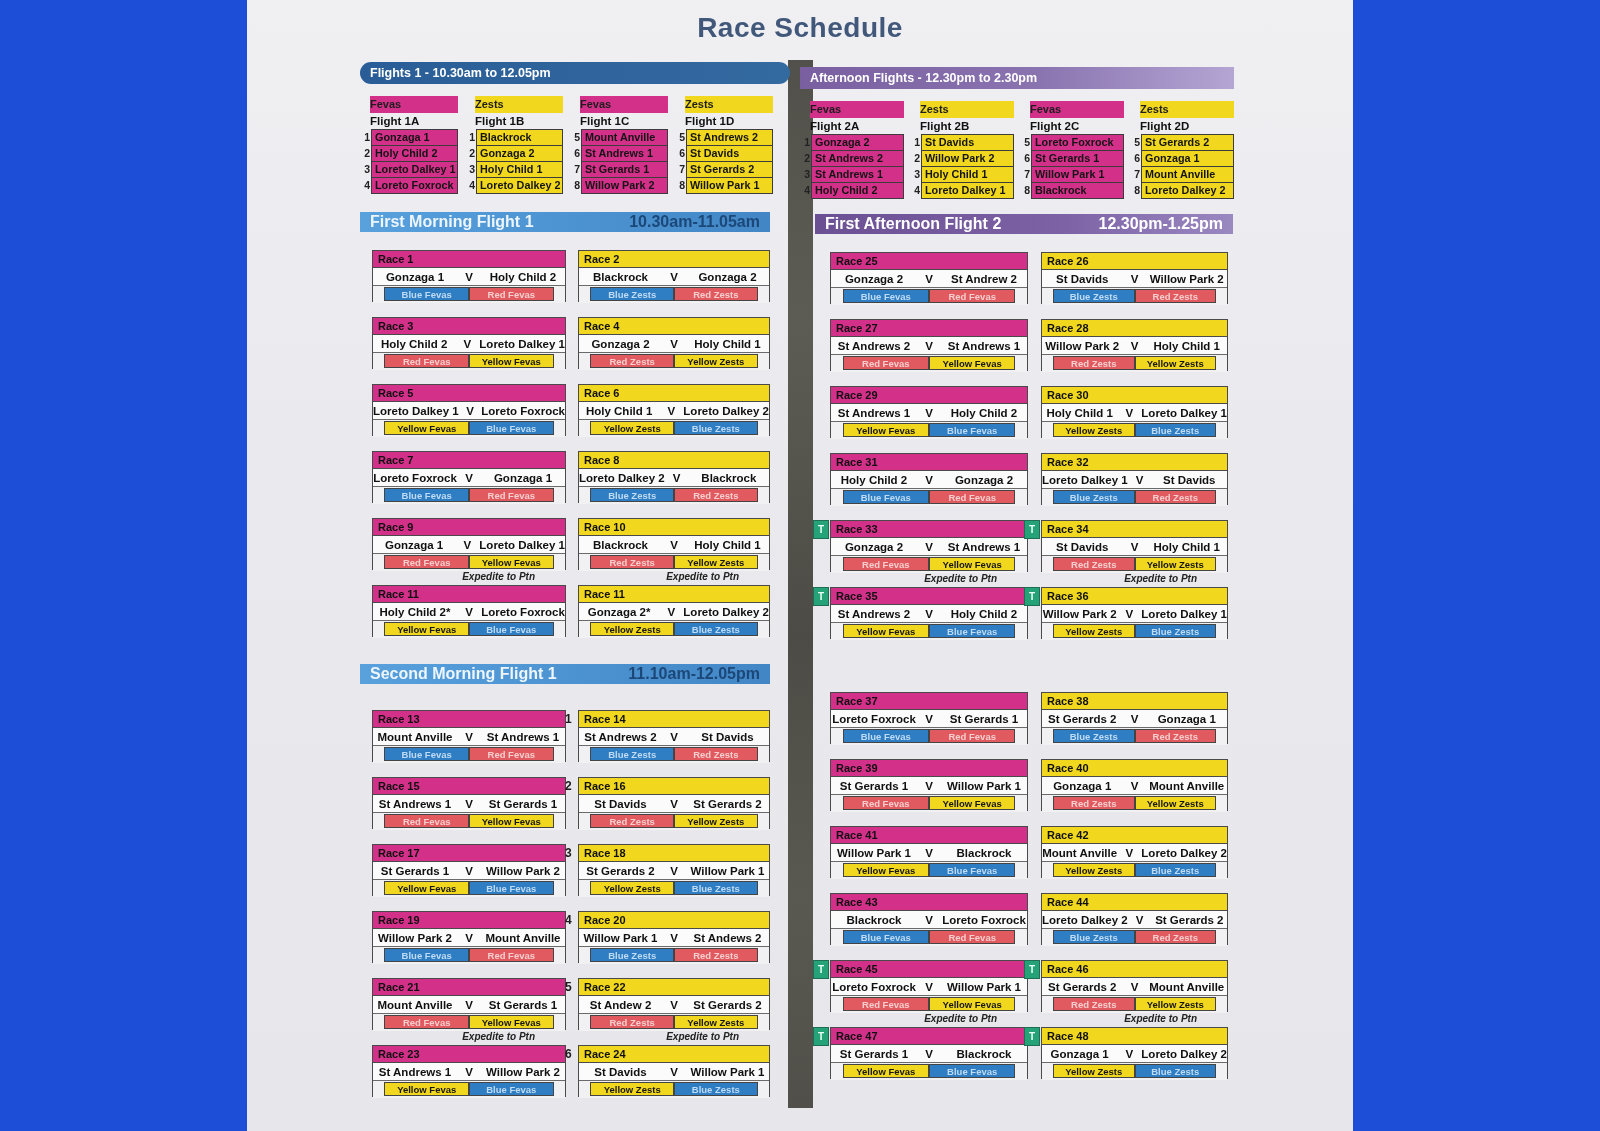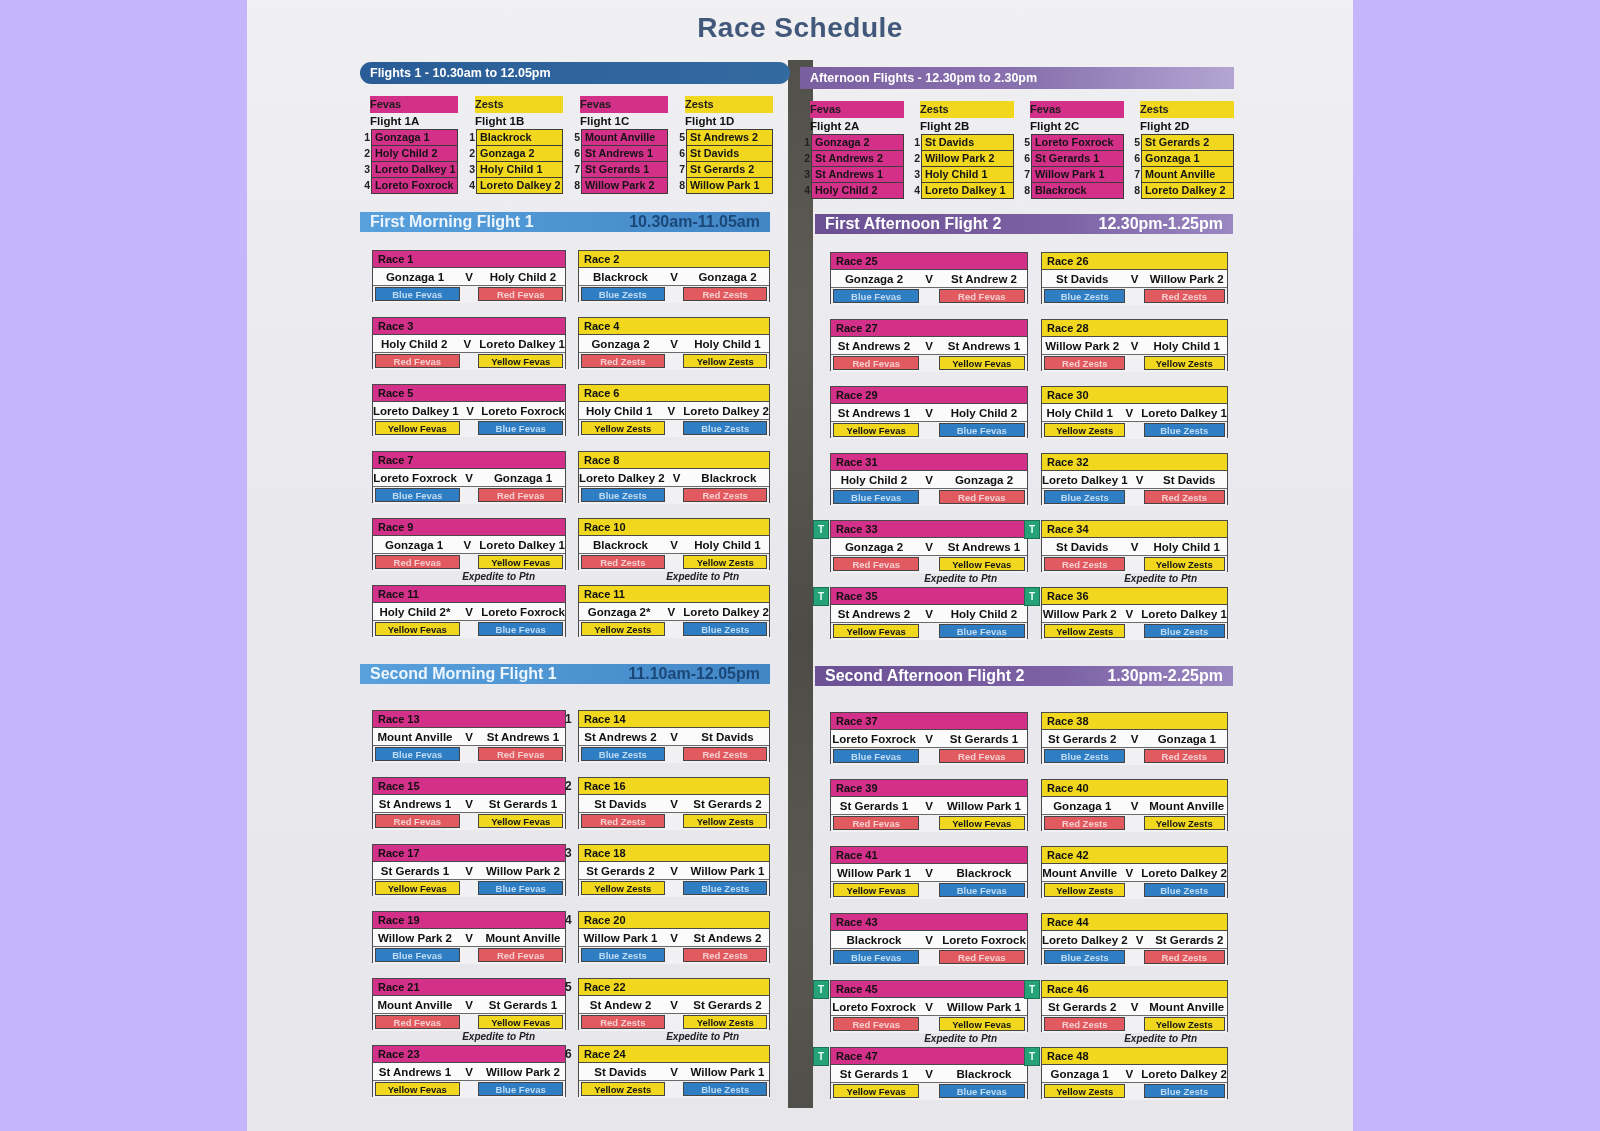--- a/index.html
+++ b/index.html
@@ -1,17 +1,17 @@
 <!DOCTYPE html>
 <html><head>
 <meta charset="utf-8">
 <style>
   html,body{margin:0;padding:0;}
   body{font-family:"Liberation Sans", sans-serif;}
-  .stage{position:relative;width:1600px;height:1131px;background:#c4b5fd;overflow:hidden;}
+  .stage{position:relative;width:1600px;height:1131px;background:#1d4ed8;overflow:hidden;}
   .photo{position:absolute;left:247px;top:0;width:1106px;height:1131px;
          background:linear-gradient(180deg,#f0f0f3 0%,#e9e9ee 40%,#e6e6eb 100%);}
   .title{position:absolute;left:0;top:12px;width:100%;text-align:center;margin:0;
          font-size:28px;font-weight:bold;color:#42587b;letter-spacing:.5px;}
   .fold{position:absolute;left:541px;top:60px;width:25px;height:1048px;
         background:linear-gradient(180deg,#51504a,#5d5c54 25%,#4c4b45 55%,#5a5951 80%,#504f49);}
   
   .panel{position:absolute;}
   .panel.morning{left:113px;top:62px;width:430px;}
   .panel.afternoon{left:553px;top:67px;width:434px;}
@@ -58,21 +58,21 @@
   .sec.pos-bl .cards,.sec.pos-br .cards{margin-top:26px;}
   .card{position:relative;border:1px solid #4a4a4a;height:52px;box-sizing:border-box;background:#fbfbfc;}
   .chead{height:16px;border-bottom:1px solid #4a4a4a;font-size:11px;font-weight:bold;
          line-height:16px;padding-left:5px;color:#101010;}
   .card.fevas .chead{background:#d23089;}
   .card.zests .chead{background:#f1d81f;}
   .cteams{height:17px;display:flex;align-items:center;border-bottom:1px solid #6a6a6a;
           background:#fbfbfc;font-weight:bold;font-size:11.5px;color:#101010;}
   .ta,.tb{flex:1;text-align:center;white-space:nowrap;}
   .vs{width:24px;text-align:center;}
-  .cfoot{height:15px;display:flex;justify-content:space-between;background:#f1f1f3;padding:1px 2px;box-sizing:content-box;}
+  .cfoot{height:15px;display:flex;justify-content:center;background:#f1f1f3;padding:1px 2px;box-sizing:content-box;}
   .fchip{flex:0 0 45%;border:1px solid #444;font-size:9.5px;font-weight:bold;text-align:center;
          line-height:13px;height:14px;box-sizing:border-box;white-space:nowrap;overflow:hidden;}
   .fchip.blue{background:#2f7dc3;color:#bfdcf4;}
   .fchip.red{background:#e15a5f;color:#f5cfcf;}
   .fchip.yellow{background:#f1d81f;color:#161616;}
   .note{position:absolute;top:100%;left:0;right:0;text-align:right;padding:2px 30px 0 0;
         font-style:italic;font-weight:bold;font-size:10px;color:#222;}
   .tag{display:none;}
   .card.tagged .tag{display:flex;position:absolute;left:-18px;top:-1px;width:14px;height:17px;
         background:#25a277;color:#eafff5;font-size:10px;font-weight:bold;
@@ -851,24 +851,20 @@
                 </div>
                 <div class="cfoot">
                   <span class="fchip yellow">Yellow Zests</span>
                   <span class="fchip blue">Blue Zests</span>
                 </div>
                 <div class="note"></div>
               </div>
           </div>
         </div>
         <div class="sec purple pos-br">
-          <div class="sec-bar">
-            <span class="sec-title">Second Afternoon Flight 2</span>
-            <span class="sec-time">1.30pm-2.25pm</span>
-          </div>
           <div class="cards">
 
           <div class="card fevas">
 
                 <span class="rnum"></span>
                 <div class="chead">Race 37</div>
                 <div class="cteams">
                   <span class="ta">Loreto Foxrock</span>
                   <span class="vs">V</span>
                   <span class="tb">St Gerards 1</span>

